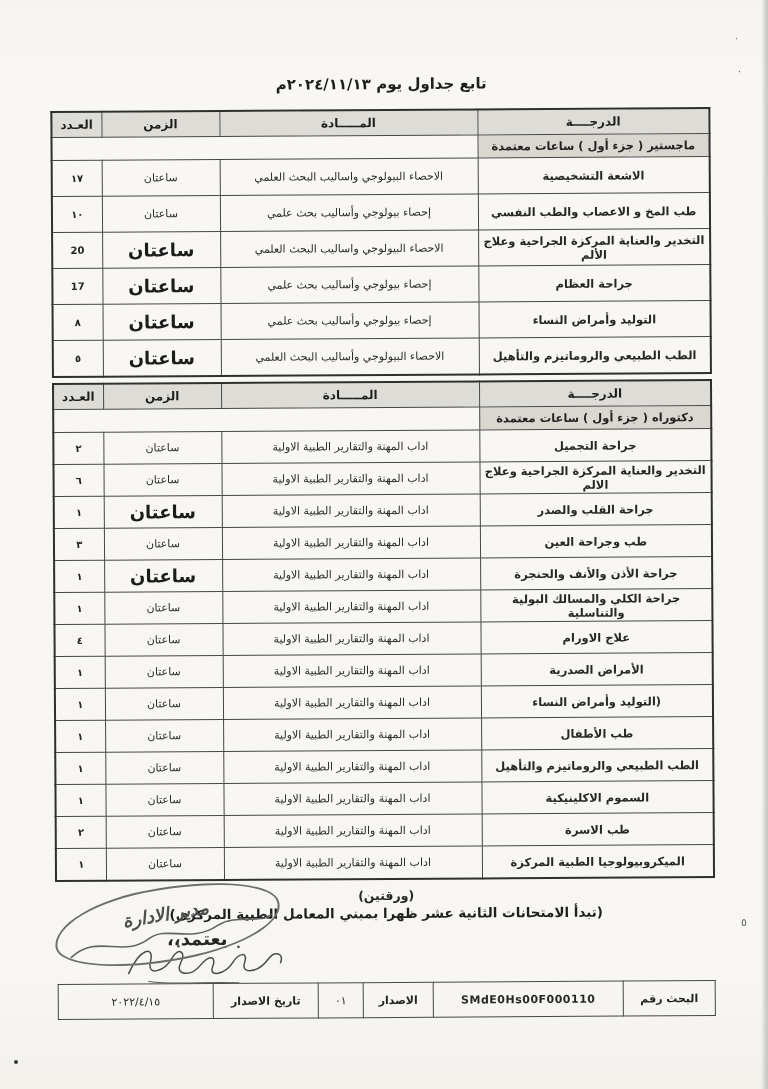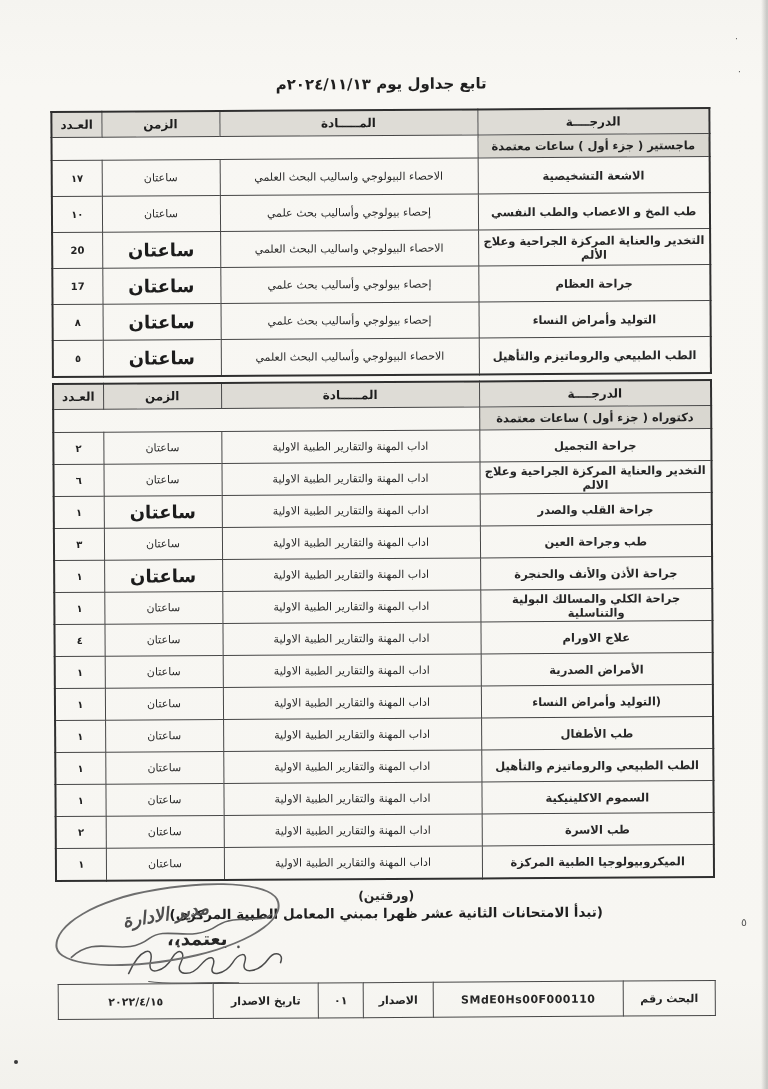--- a/index.html
+++ b/index.html
@@ -121,21 +121,21 @@
     border: 1.5px solid #343434;
   }
   table.footer-tbl td {
     border: 1px solid #474747;
     height: 32px;
     text-align: center; vertical-align: middle;
     font-size: 11px;
   }
   td.f-label { font-weight: bold; color: #232323; }
   td.f-code { direction: ltr; font-size: 13px; font-weight: bold; letter-spacing: 0.5px; }
-  td.f-val { font-size: 12px; font-weight: bold; margin-top: 12px; }
+  td.f-val { font-size: 12px; font-weight: normal; margin-top: 12px; }
   .artifact { position: absolute; color: #5a5a5a; }
   .page-mark { left: 741px; top: 916px; font-size: 11px; }
   .dot-a { left: 735px; top: 34px; font-size: 9px; }
   .dot-b { left: 737px; top: 66px; font-size: 9px; }
   .speck { position: absolute; left: 14px; top: 1060px; width: 4px; height: 4px; border-radius: 50%; background: #3a3a3a; }
 </style>
 </head>
 <body>
 
 <div class="paper">

